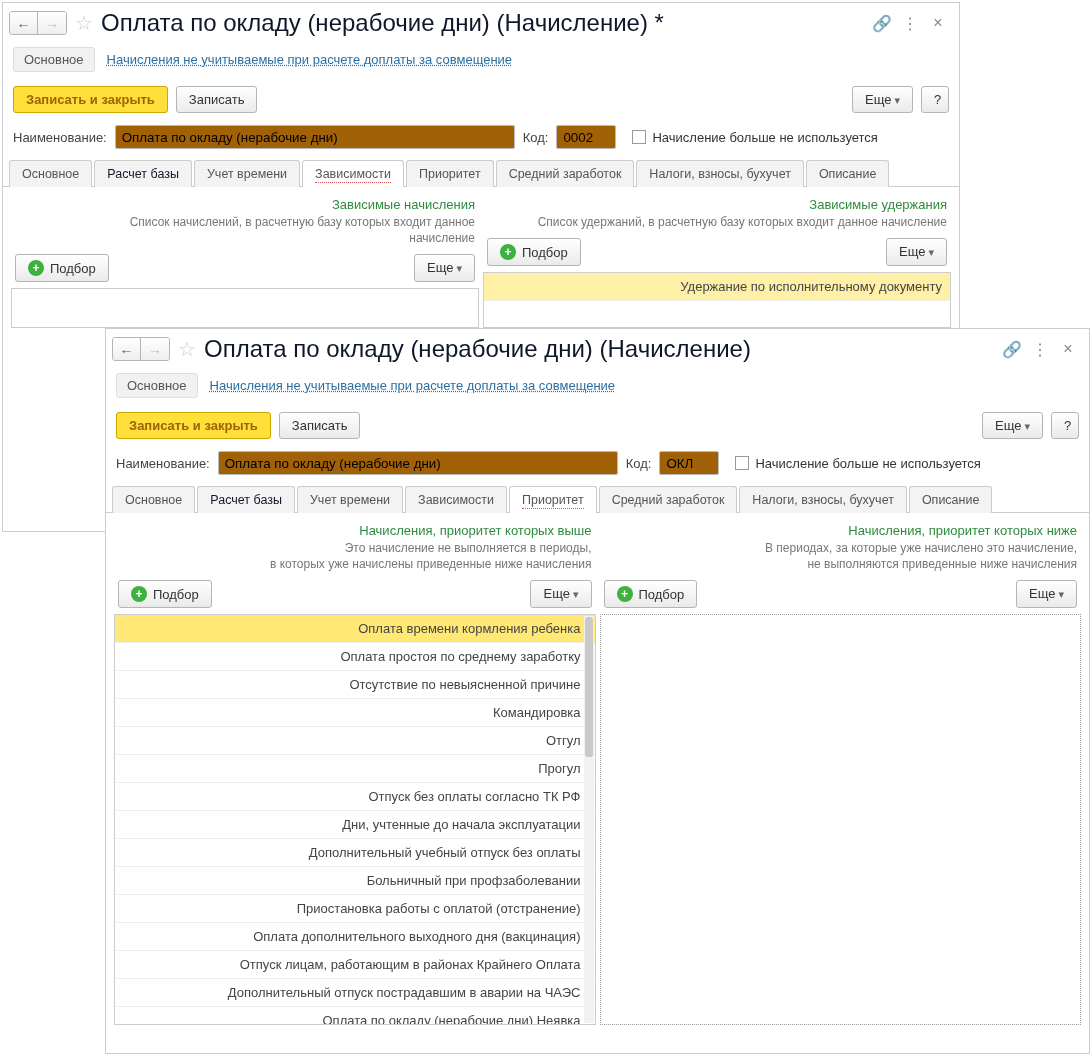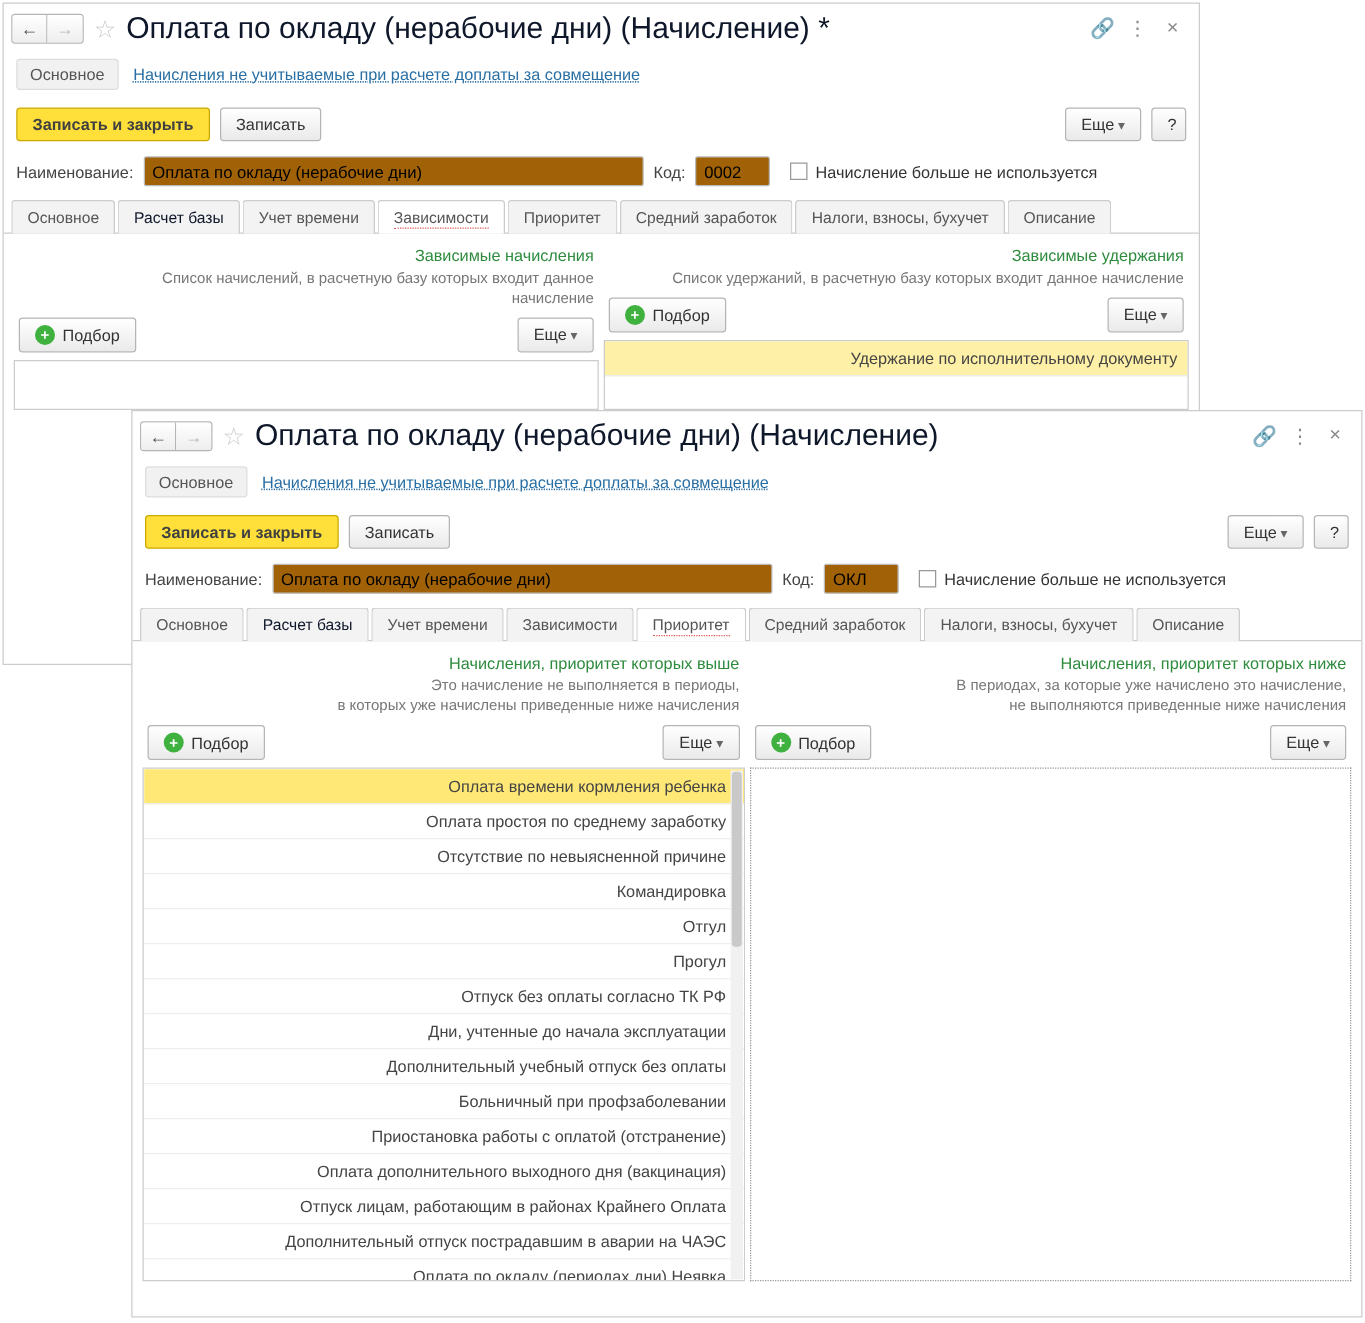--- a/index.html
+++ b/index.html
@@ -59,21 +59,21 @@
   .toolbar {
     display:flex; align-items:center; gap:8px; padding:4px 10px 10px 10px;
   }
   .btn {
     border:1px solid #b5b5b5; border-radius:3px;
     background: linear-gradient(#fff,#eaeaea);
     padding:5px 12px; cursor:pointer; color:#333;
   }
   .btn-yellow {
     background:#ffe03a; border:1px solid #c9a800; font-weight:bold;
-    padding:5px 12px; color:#404040;
+    padding:5px 12px; color:#a16207;
   }
   .toolbar-spacer { flex:1; }
   .btn-more::after { content:" ▾"; color:#666; font-size:11px; }
   .btn-help { width:28px; text-align:center; }
   .field-row {
     display:flex; align-items:center; gap:8px; padding:2px 10px 10px 10px;
   }
   .label { color:#444; }
   .input {
     border:1px solid #bbb; border-radius:2px; padding:3px 6px; background:#a16207;
@@ -287,21 +287,21 @@
           <div class="row" style="padding-right: 14px;">Отгул</div>
           <div class="row" style="padding-right: 14px;">Прогул</div>
           <div class="row" style="padding-right: 14px;">Отпуск без оплаты согласно ТК РФ</div>
           <div class="row" style="padding-right: 14px;">Дни, учтенные до начала эксплуатации</div>
           <div class="row" style="padding-right: 14px;">Дополнительный учебный отпуск без оплаты</div>
           <div class="row" style="padding-right: 14px;">Больничный при профзаболевании</div>
           <div class="row" style="padding-right: 14px;">Приостановка работы с оплатой (отстранение)</div>
           <div class="row" style="padding-right: 14px;">Оплата дополнительного выходного дня (вакцинация)</div>
           <div class="row" style="padding-right: 14px;">Отпуск лицам, работающим в районах Крайнего Оплата</div>
           <div class="row" style="padding-right: 14px;">Дополнительный отпуск пострадавшим в аварии на ЧАЭС</div>
-          <div class="row" style="padding-right: 14px;">Оплата по окладу (периодах дни) Неявка</div>
+          <div class="row" style="padding-right: 14px;">Оплата по окладу (нерабочие дни) Неявка</div>
         </div>
     </div>
     <div class="col">
       <div class="sect-title">Начисления, приоритет которых ниже</div>
       <div class="sect-desc" style="white-space:pre-line">В периодах, за которые уже начислено это начисление,
 не выполняются приведенные ниже начисления</div>
       <div class="sect-toolbar">
         <div class="btn plus-btn">
           <div class="plus-icon">+</div>
           <span>Подбор</span>

